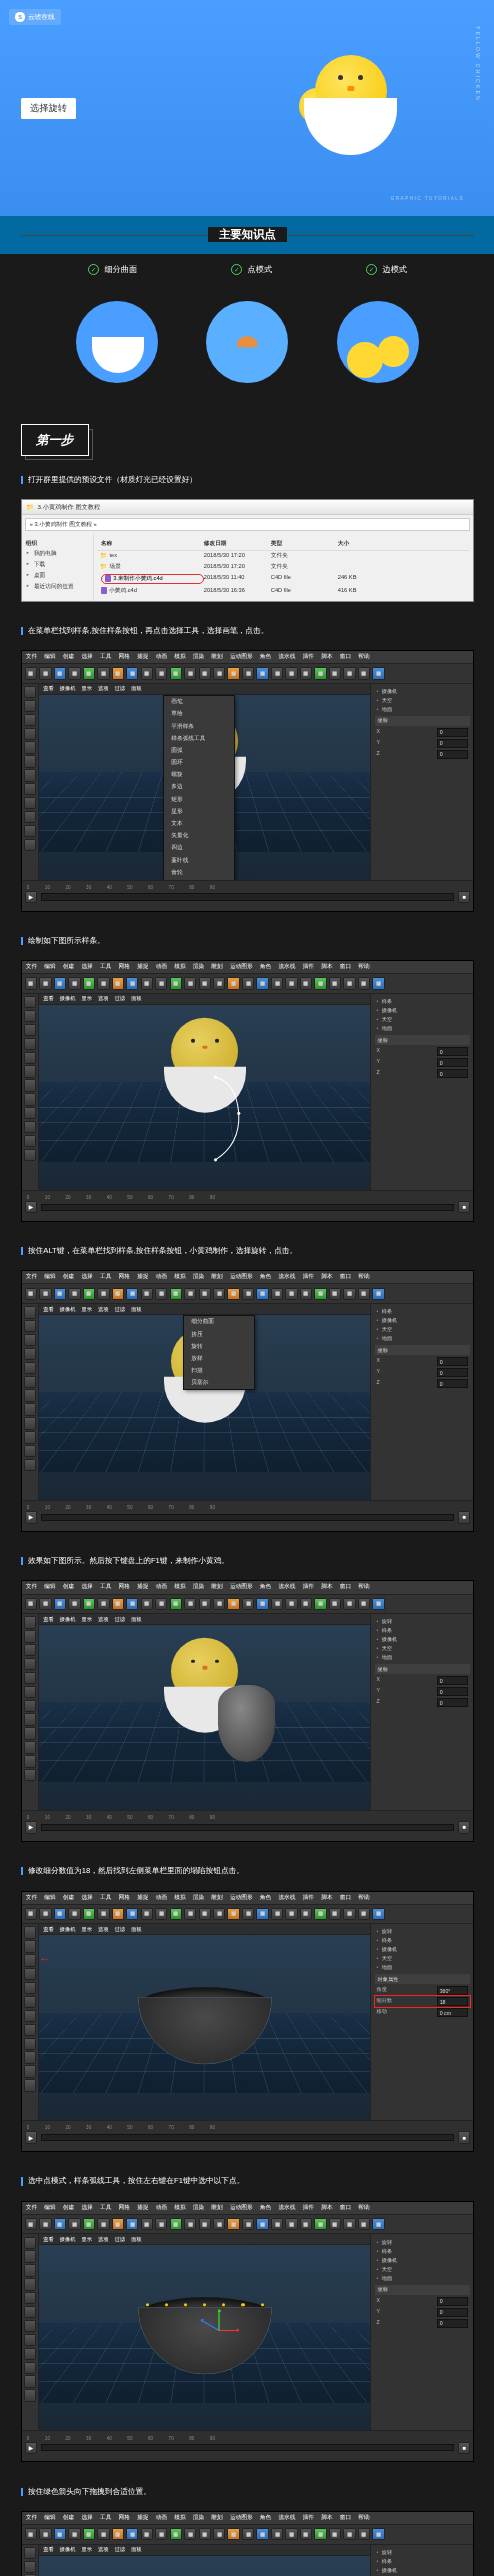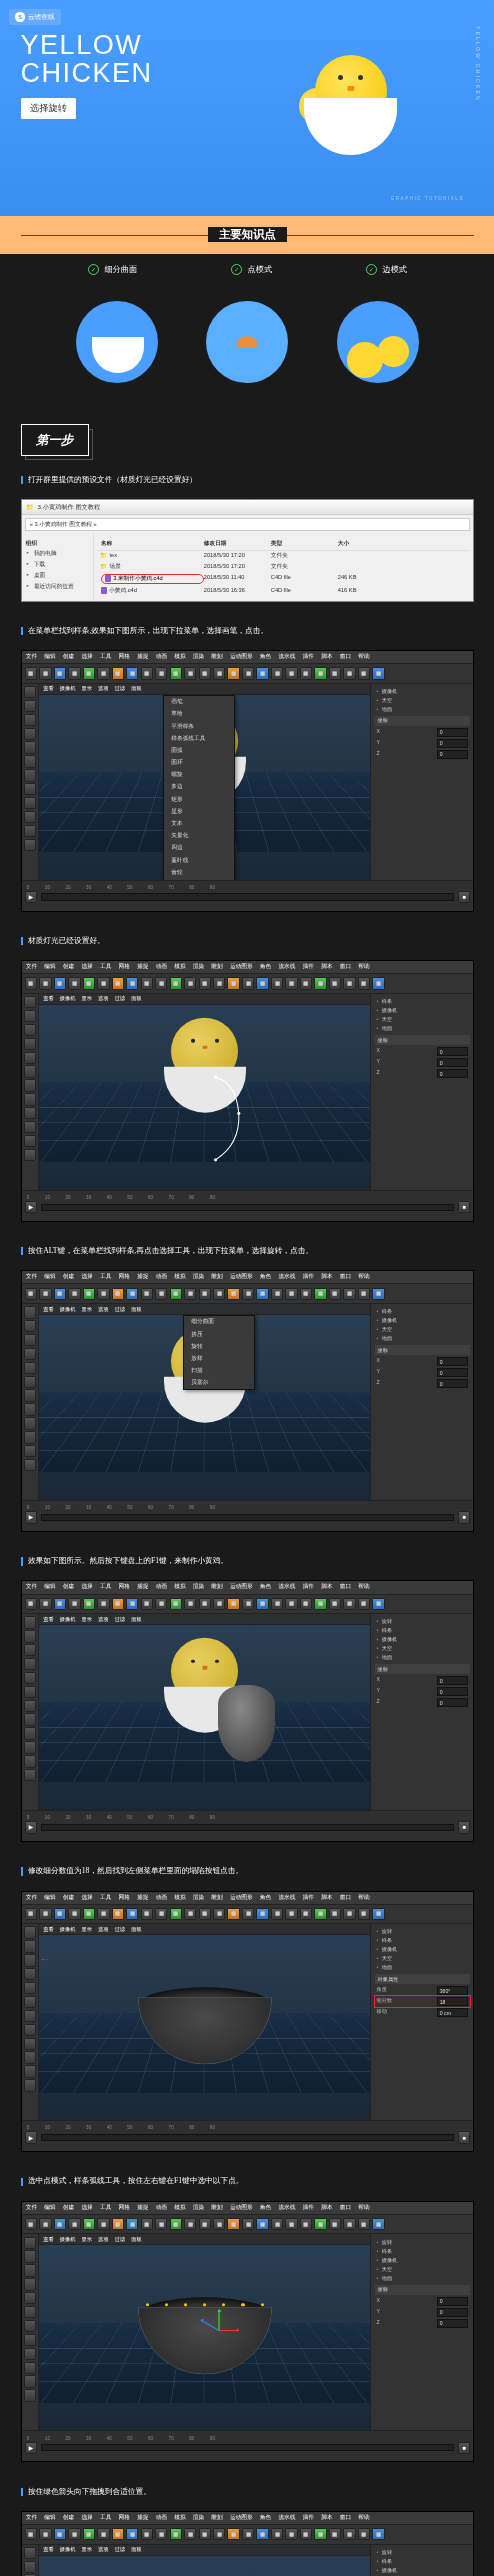--- a/index.html
+++ b/index.html
@@ -17,40 +17,40 @@
 .egg-main { width: 103px; height: 103px; position: relative; }
 .egg-shell { width: 93px; height: 57px; background: #fff; border-radius: 0 0 46px 46px; position: absolute; bottom: 0; left: 5.2px; }
 .chick-body { width: 72px; height: 72px; background: radial-gradient(circle at 40% 35%, #ffe45c, #f5c600); border-radius: 50%; position: absolute; top: 2.6px; left: 15.5px; }
 .chick-eyes { position: absolute; top: 20.6px; left: 0; right: 0; display: flex; justify-content: center; gap: 15.5px; }
 .chick-eye { width: 5.2px; height: 5.2px; background: #333; border-radius: 50%; }
 .chick-beak { position: absolute; top: 31px; left: 50%; transform: translateX(-50%); width: 7.2px; height: 5.2px; background: #ff8c00; border-radius: 1.5px; }
 .chick-small { position: absolute; width: 36px; height: 36px; background: radial-gradient(circle at 40% 35%, #ffe45c, #f5c600); border-radius: 50%; }
 .chick-small.a { top: 36px; right: 67px; }
 .chick-small.b { top: 44px; right: 49px; }
 
-.section-h { background: #fdba74; padding: 11.3px 0; text-align: center; position: relative; }
+.section-h { background: #0369a1; padding: 11.3px 0; text-align: center; position: relative; }
 .section-h-line { height: 0.5px; background: #444; position: absolute; top: 50%; left: 20.6px; right: 20.6px; }
 .section-h-text { background: #1a1a1a; display: inline-block; padding: 0 11.3px; position: relative; font-size: 11.3px; font-weight: bold; }
 
 .knowledge { display: flex; justify-content: space-around; padding: 10.3px 41px; background: #1a1a1a; }
 .k-item { display: flex; align-items: center; gap: 5.2px; font-size: 8.2px; }
 .k-check { width: 11.3px; height: 11.3px; border: 1px solid #4dd964; border-radius: 50%; display: flex; align-items: center; justify-content: center; color: #4dd964; font-size: 6.7px; }
 
 .circles { display: flex; justify-content: space-around; padding: 15.5px 52px 26px; background: #1a1a1a; }
 .circle { width: 82px; height: 82px; border-radius: 50%; background: #4a9eff; position: relative; overflow: hidden; }
 .circle-1 .c-shell { position: absolute; bottom: 10.3px; left: 15.5px; width: 52px; height: 36px; background: #fff; border-radius: 0 0 26px 26px; }
 .circle-2 .c-bump { position: absolute; top: 50%; left: 50%; transform: translate(-50%,-50%); width: 20.6px; height: 11.3px; background: #e89040; border-radius: 10.3px 10.3px 2.1px 2.1px; }
 .circle-2 { background: #5aafff; }
 .circle-3 .c-chick { position: absolute; bottom: 5.2px; left: 10.3px; width: 36px; height: 36px; background: #ffd833; border-radius: 50%; }
 .circle-3 .c-chick2 { position: absolute; bottom: 15.5px; right: 10.3px; width: 31px; height: 31px; background: #ffd833; border-radius: 50%; }
 
 .step-badge { display: inline-block; margin: 15.5px 20.6px 10.3px; border: 1.5px solid #fff; padding: 6.2px 14.4px; font-size: 12.4px; font-style: italic; font-weight: bold; background: #1a1a1a; position: relative; }
 .step-badge::after { content: ""; position: absolute; right: -5.2px; bottom: -5.2px; width: 100%; height: 100%; border: 1px solid #555; z-index: -1; }
 
-.instruction { padding: 7.7px 20.6px; font-size: 7.7px; line-height: 1.6; font-family: Liberation Serif, serif; }
+.instruction { padding: 7.7px 20.6px; font-size: 7.7px; line-height: 1.6; }
 .instruction .bar { display: inline-block; width: 2.1px; height: 8.2px; background: #4a9eff; margin-right: 5.2px; vertical-align: middle; }
 
 .win-dialog { margin: 5.2px 20.6px 15.5px; background: #f0f0f0; color: #333; font-size: 5.7px; border: 0.5px solid #888; }
 .win-title { background: linear-gradient(#fdfdfd,#e4e4e4); padding: 2.6px 5.2px; border-bottom: 0.5px solid #ccc; font-size: 6.2px; display:flex; align-items:center; gap:3.1px; }
 .win-crumb { background: #fff; border: 0.5px solid #ccc; margin: 3.1px; padding: 1.5px 4.1px; font-size: 5.7px; }
 .win-body { display: flex; }
 .win-side { width: 72px; border-right: 0.5px solid #ddd; padding: 4.1px; }
 .win-side-item { padding: 1.5px 0 1.5px 8.2px; font-size: 5.7px; position:relative; }
 .win-side-item::before { content:"▸"; position:absolute; left:1px; font-size:4.6px; color:#666; }
 .win-list { flex: 1; padding: 4.1px; }
@@ -126,24 +126,20 @@
 <body>
 
 
 
 
 <div class="hero">
   <div class="logo-badge">
     <span class="logo-icon">S</span>
     <span>云琥在线</span>
   </div>
-  <div class="hero-title">
-    <div>YELLOW</div>
-    <div>CHICKEN</div>
-  </div>
   <div class="hero-sub">选择旋转</div>
   <div class="hero-vert">YELLOW CHICKEN</div>
   <div class="hero-tag">GRAPHIC TUTORIALS</div>
   <div class="hero-chicks">
     <div class="chick-small a"></div>
     <div class="chick-small b"></div>
     <div class="egg-main">
       <div class="chick-body">
         <div class="chick-eyes">
             <div class="chick-eye"></div>
@@ -236,21 +232,21 @@
       <div class="win-row">
           <div><span class="file-ico"></span><span>小黄鸡.c4d</span></div>
           <div>2018/5/30 16:36</div>
           <div>C4D file</div>
           <div>416 KB</div>
         </div>
     </div>
   </div>
 </div>
 
-<div class="instruction"><span class="bar"></span><span>在菜单栏找到样条,效果如下图所示，出现下拉菜单，选择画笔，点击。</span></div>
+<div class="instruction"><span class="bar"></span><span>在菜单栏找到样条,按住样条按钮，再点击选择工具，选择画笔，点击。</span></div>
 
 
 <div class="c4d">
   <div class="c4d-menubar" id="mb1">
       <span>文件</span>
       <span>编辑</span>
       <span>创建</span>
       <span>选择</span>
       <span>工具</span>
       <span>网格</span>
@@ -485,21 +481,21 @@
         <span>90</span>
       </div>
       <div class="tl-row">
         <div class="tool-btn">▶</div>
         <div class="tl-track"></div>
         <div class="tool-btn">■</div>
       </div>
     </div>
 </div>
 
-<div class="instruction"><span class="bar"></span><span>材质灯光已经设置好。</span></div>
+<div class="instruction"><span class="bar"></span><span>绘制如下图所示样条。</span></div>
 
 
 <div class="c4d">
   <div class="c4d-menubar" id="mb2">
       <span>文件</span>
       <span>编辑</span>
       <span>创建</span>
       <span>选择</span>
       <span>工具</span>
       <span>网格</span>
@@ -721,21 +717,21 @@
         <span>90</span>
       </div>
       <div class="tl-row">
         <div class="tool-btn">▶</div>
         <div class="tl-track"></div>
         <div class="tool-btn">■</div>
       </div>
     </div>
 </div>
 
-<div class="instruction"><span class="bar"></span><span>按住ALT键，在菜单栏找到样条,再点击选择工具，出现下拉菜单，选择旋转，点击。</span></div>
+<div class="instruction"><span class="bar"></span><span>按住ALT键，在菜单栏找到样条,按住样条按钮，小黄鸡制作，选择旋转，点击。</span></div>
 
 
 <div class="c4d">
   <div class="c4d-menubar" id="mb3">
       <span>文件</span>
       <span>编辑</span>
       <span>创建</span>
       <span>选择</span>
       <span>工具</span>
       <span>网格</span>

